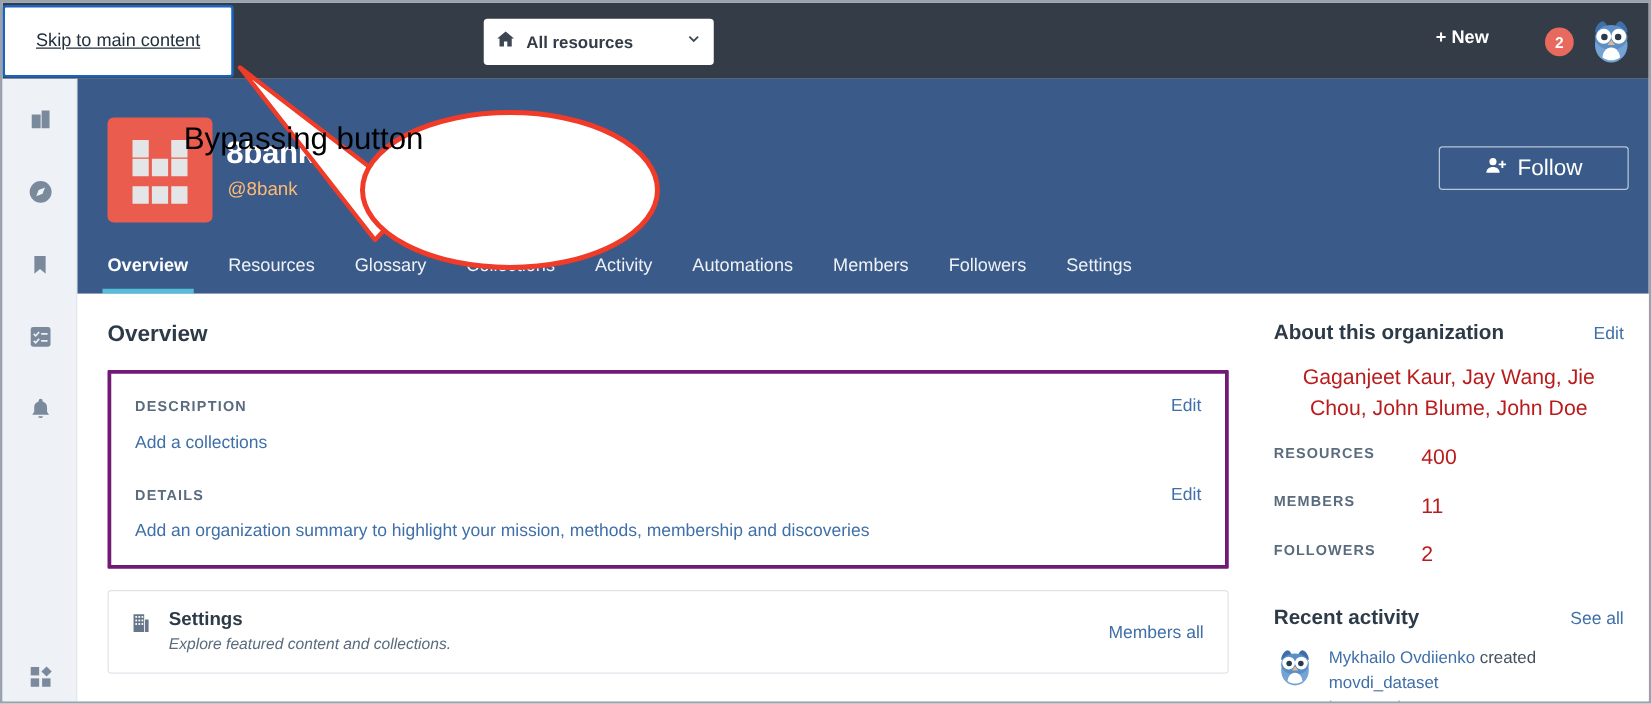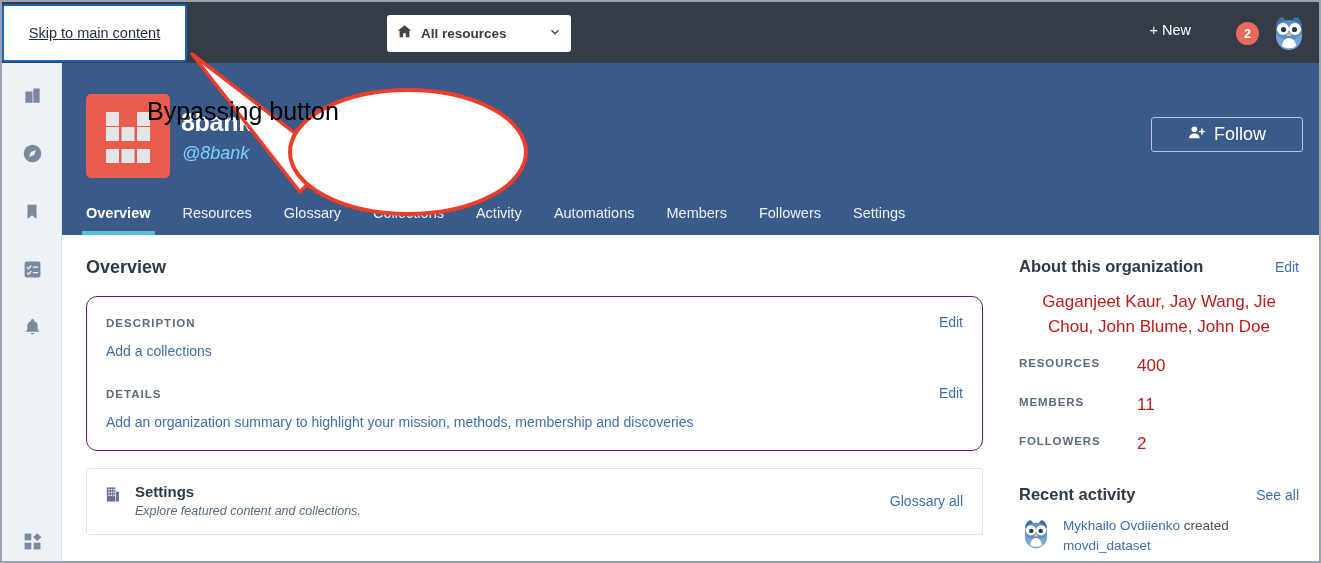--- a/index.html
+++ b/index.html
@@ -56,21 +56,21 @@
   }
   .search-input {
     flex: 1; border: none; outline: none;
     font-size: 13.5px; color: #3d4a57;
     font-family: "Liberation Sans", sans-serif;
     margin-left: 8px;
   }
   .search-input::placeholder { color: #8d98a4; }
   .new-btn {
     position: absolute; right: 128px; top: 20px;
-    font-size: 14.5px; color: #ffffff; font-weight: normal;
+    font-size: 14.5px; color: #ffffff; font-weight: bold;
     cursor: pointer;
   }
   .notif-badge {
     position: absolute; right: 60px; top: 20px;
     width: 23px; height: 23px; border-radius: 50%;
     background: #e8695e; color: #ffffff;
     font-size: 12.5px; font-weight: bold;
     display: flex; align-items: center; justify-content: center;
   }
   .avatar-top {
@@ -102,21 +102,21 @@
     width: 84px; height: 84px;
     background: #ea5c4e; border-radius: 5px;
   }
   .org-name {
     position: absolute; left: 119px; top: 45px;
     font-size: 25px; font-weight: bold; color: #ffffff;
     letter-spacing: -0.3px;
   }
   .org-handle {
     position: absolute; left: 120px; top: 80px;
-    font-size: 18px; color: #7dd3fc; font-style: italic;
+    font-size: 15px; color: #fdba74;
   }
   .follow-btn {
     position: absolute; right: 16px; top: 54px;
     width: 152px; height: 35px;
     border: 1px solid #b8c5d6; border-radius: 3px;
     display: flex; align-items: center; justify-content: center;
     color: #ffffff; font-size: 18px; cursor: pointer;
     background: transparent;
   }
   .follow-btn .flabel { margin-left: 9px; }
@@ -145,21 +145,21 @@
   }
   .main-col {
     width: 945px; padding: 22px 24px 0 24px;
     position: relative;
   }
   .page-title {
     font-size: 18px; font-weight: bold; color: #2d3a47;
     margin-bottom: 18px;
   }
   .card {
-    border: 1px solid #701a75; border-radius: 11px;
+    border: 3px solid #701a75; border-radius: 1px;
     background: #ffffff;
   }
   .card-pad { padding: 17px 19px 20px 19px; }
   .sec-row {
     display: flex; align-items: baseline; justify-content: space-between;
   }
   .sec-label {
     font-size: 11.5px; font-weight: bold; color: #5a6b7d;
     letter-spacing: 1px;
   }
@@ -390,21 +390,21 @@
             <rect x="13" y="8" width="2" height="2" fill="#ffffff"></rect>
             <rect x="6" y="12" width="2" height="2" fill="#ffffff"></rect>
             <rect x="9.5" y="12" width="2" height="2" fill="#ffffff"></rect>
             <rect x="13" y="12" width="2" height="2" fill="#ffffff"></rect>
           </svg>
         </span>
         <div>
           <div class="featured-title">Settings</div>
           <div class="featured-sub">Explore featured content and collections.</div>
         </div>
-        <span class="collapse-link">Glossary all</span>
+        <span class="collapse-link">Members all</span>
       </div>
     </div>
 
     <div class="right-col">
       <div class="rail-head">
         <span class="rail-title">About this organization</span>
         <span class="rail-link">Edit</span>
       </div>
 
       <div class="rail-row">

